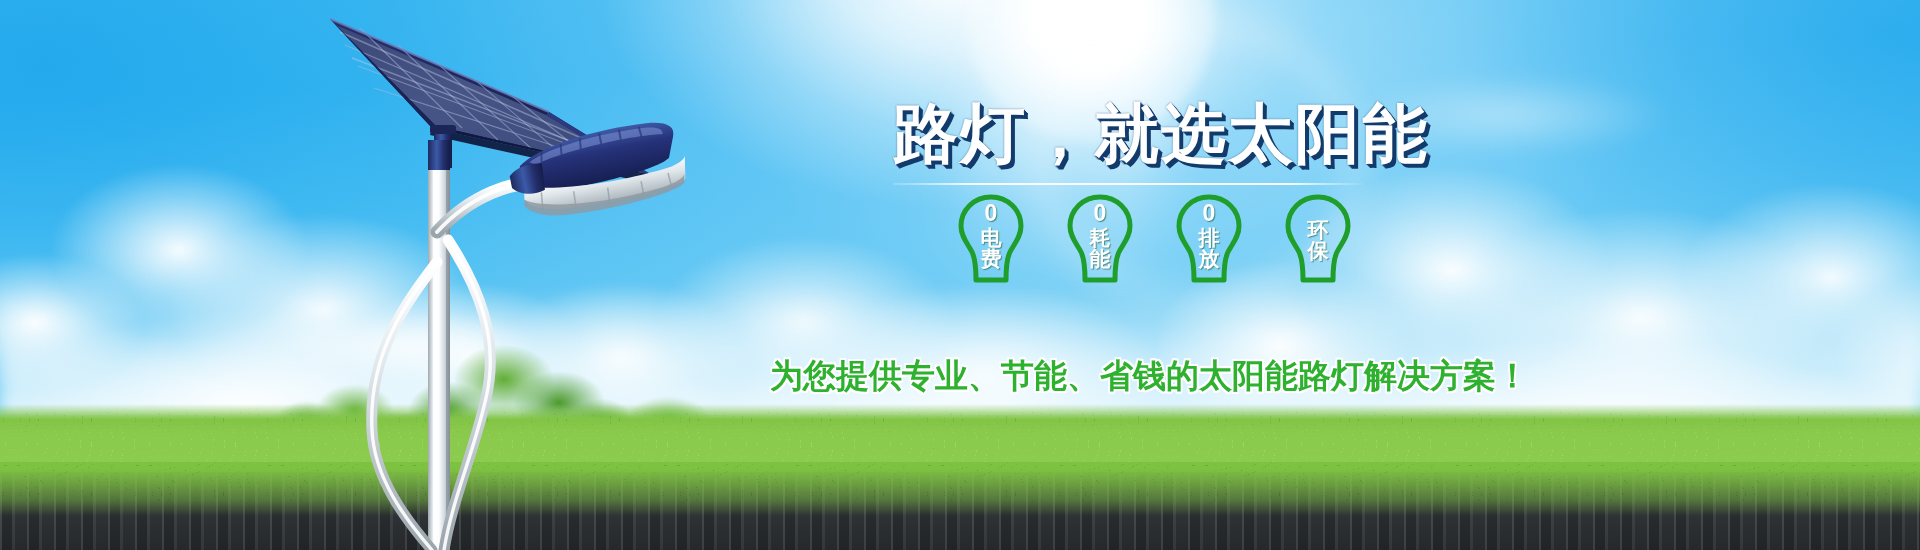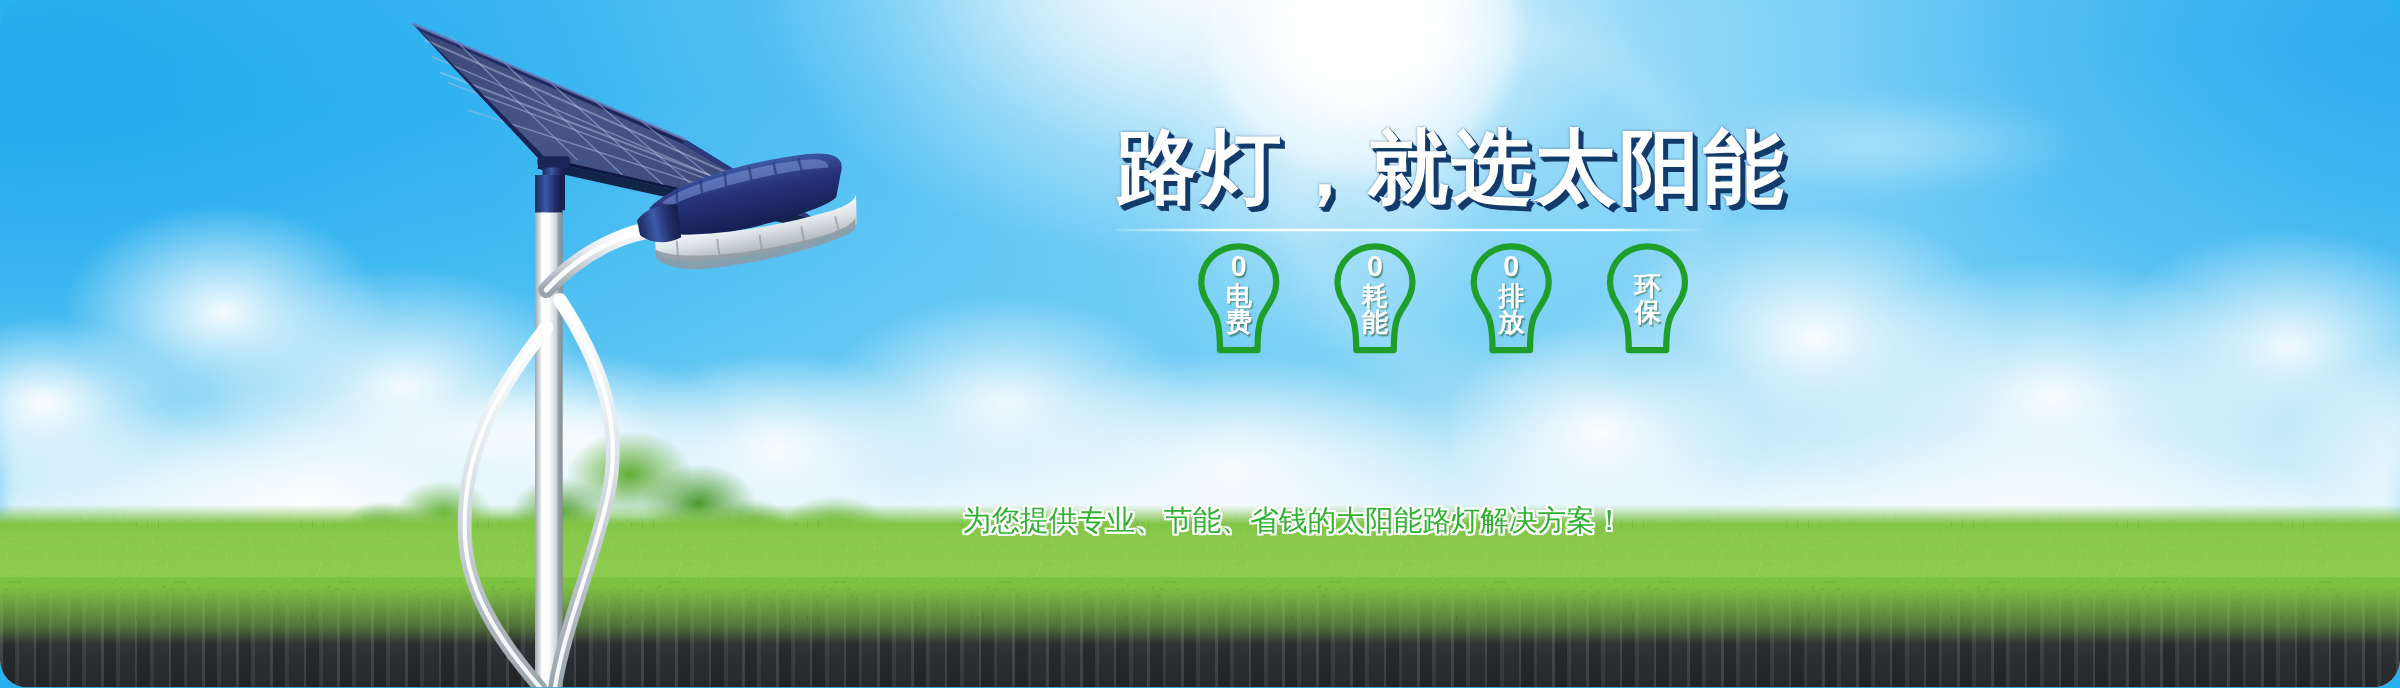--- a/index.html
+++ b/index.html
@@ -6,21 +6,20 @@
   * { margin:0; padding:0; box-sizing:border-box; }
   html,body { width:1920px; height:550px; overflow:hidden; background:#29b0ef; }
   body { font-family:"Liberation Sans","DejaVu Sans",sans-serif; }
 
   #banner {
     position:relative; width:1920px; height:550px; overflow:hidden;
     background:
       radial-gradient(ellipse 520px 330px at 50% -4%, rgba(255,255,255,0.98) 0%, rgba(255,255,255,0.72) 22%, rgba(255,255,255,0.28) 46%, rgba(255,255,255,0.0) 70%),
       radial-gradient(ellipse 1100px 620px at 62% 8%, rgba(190,233,252,0.85) 0%, rgba(160,222,250,0.30) 45%, rgba(255,255,255,0) 75%),
       linear-gradient(178deg, #3ab6f0 0%, #35b4f0 16%, #46bcf2 36%, #65c9f4 58%, #8ed8f7 78%, #b6e6fa 92%, #cfeffc 100%);
-    border-radius: 22px;
   }
 
   
   .sky-left-tint {
     position:absolute; left:0; top:0; width:760px; height:430px;
     background:radial-gradient(ellipse 620px 400px at 6% 14%, rgba(20,160,235,0.55) 0%, rgba(30,170,238,0.18) 52%, rgba(0,0,0,0) 80%);
   }
   .sky-right-tint {
     position:absolute; right:0; top:0; width:700px; height:400px;
     background:radial-gradient(ellipse 560px 360px at 96% 10%, rgba(20,158,234,0.42) 0%, rgba(0,0,0,0) 76%);
@@ -190,28 +189,27 @@
     position:absolute; left:0; top:10px; width:86px; height:88px;
     display:flex; flex-direction:column; align-items:center; justify-content:flex-start;
     color:#ffffff; font-weight:bold; line-height:1.02;
   }
   .badge-zero { font-size:23px; height:25px; text-shadow:1px 1px 1px rgba(15,70,25,0.55); }
   .badge-word { font-size:21px; letter-spacing:0px; text-shadow:1px 1px 1px rgba(15,70,25,0.5); }
   .badge-word.wide { font-size:21px; }
 
   .tagline {
     position:absolute; left:770px; top:355px; width:1000px; height:42px;
-    font-size:23px; line-height:42px; font-weight:normal; color:#2fb130;
+    font-size:33px; line-height:42px; font-weight:bold; color:#2fb130;
     white-space:nowrap; letter-spacing:0px;
     text-shadow:
       -1.6px -1.6px 0 #ffffff, 1.6px -1.6px 0 #ffffff,
       -1.6px  1.6px 0 #ffffff, 1.6px  1.6px 0 #ffffff,
       0 -1.8px 0 #ffffff, 0 1.8px 0 #ffffff,
       -1.8px 0 0 #ffffff, 1.8px 0 0 #ffffff;
-    margin-top: 40px;
   }
 </style>
 </head>
 <body>
 
 <div id="banner">
 
   <div class="sky-left-tint"></div>
   <div class="sky-right-tint"></div>
   <div class="sun-flare-ring"></div>

